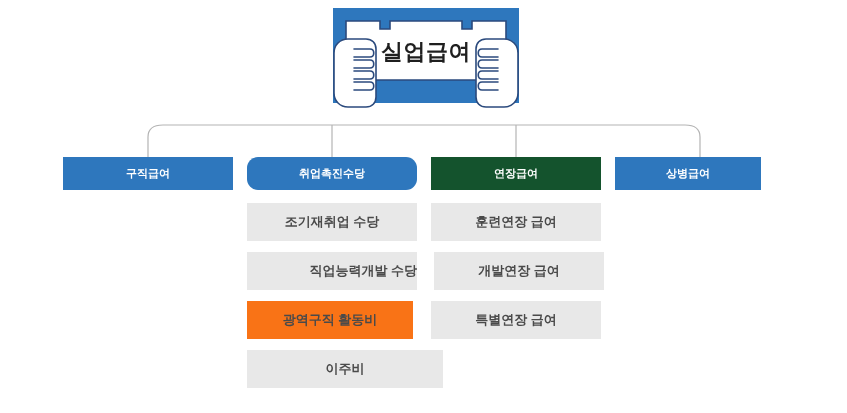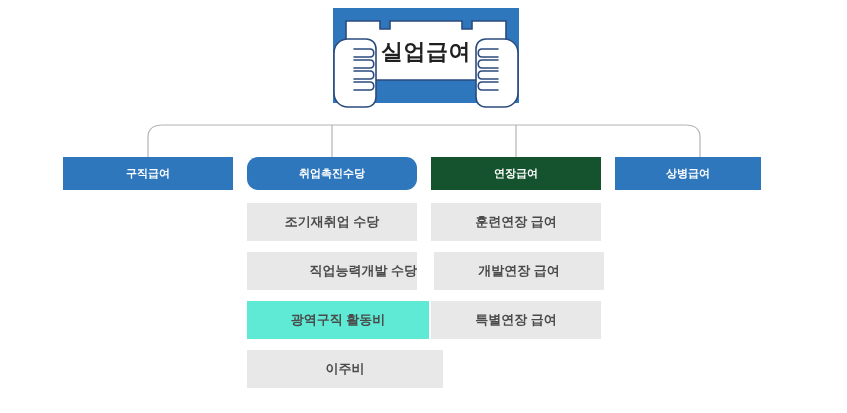--- a/index.html
+++ b/index.html
@@ -169,21 +169,21 @@
   <div class="cat-box" style="left:615px; width:146px; background:#2E77BD;">
     <span>상병급여</span>
   </div>
 
   <div class="sub-box" style="left:247px; width:170px; top:203px; background:#E8E8E8;">
     <span>조기재취업 수당</span>
   </div>
   <div class="sub-box" style="left:247px; width:170px; top:252px; background:#E8E8E8;text-align:right;">
     <span>직업능력개발 수당</span>
   </div>
-  <div class="sub-box" style="left:247px; width:182px; top:301px; background:#5eead4;">
+  <div class="sub-box" style="left:247px; width:166px; top:301px; background:#f97316;">
     <span>광역구직 활동비</span>
   </div>
   <div class="sub-box" style="left:247px; width:196px; top:350px; background:#E8E8E8;">
     <span>이주비</span>
   </div>
 
   <div class="sub-box" style="left:431px; width:170px; top:203px; background:#E8E8E8;">
     <span>훈련연장 급여</span>
   </div>
   <div class="sub-box" style="left:406px; width:170px; top:252px; background:#E8E8E8;margin-left:28px;">

